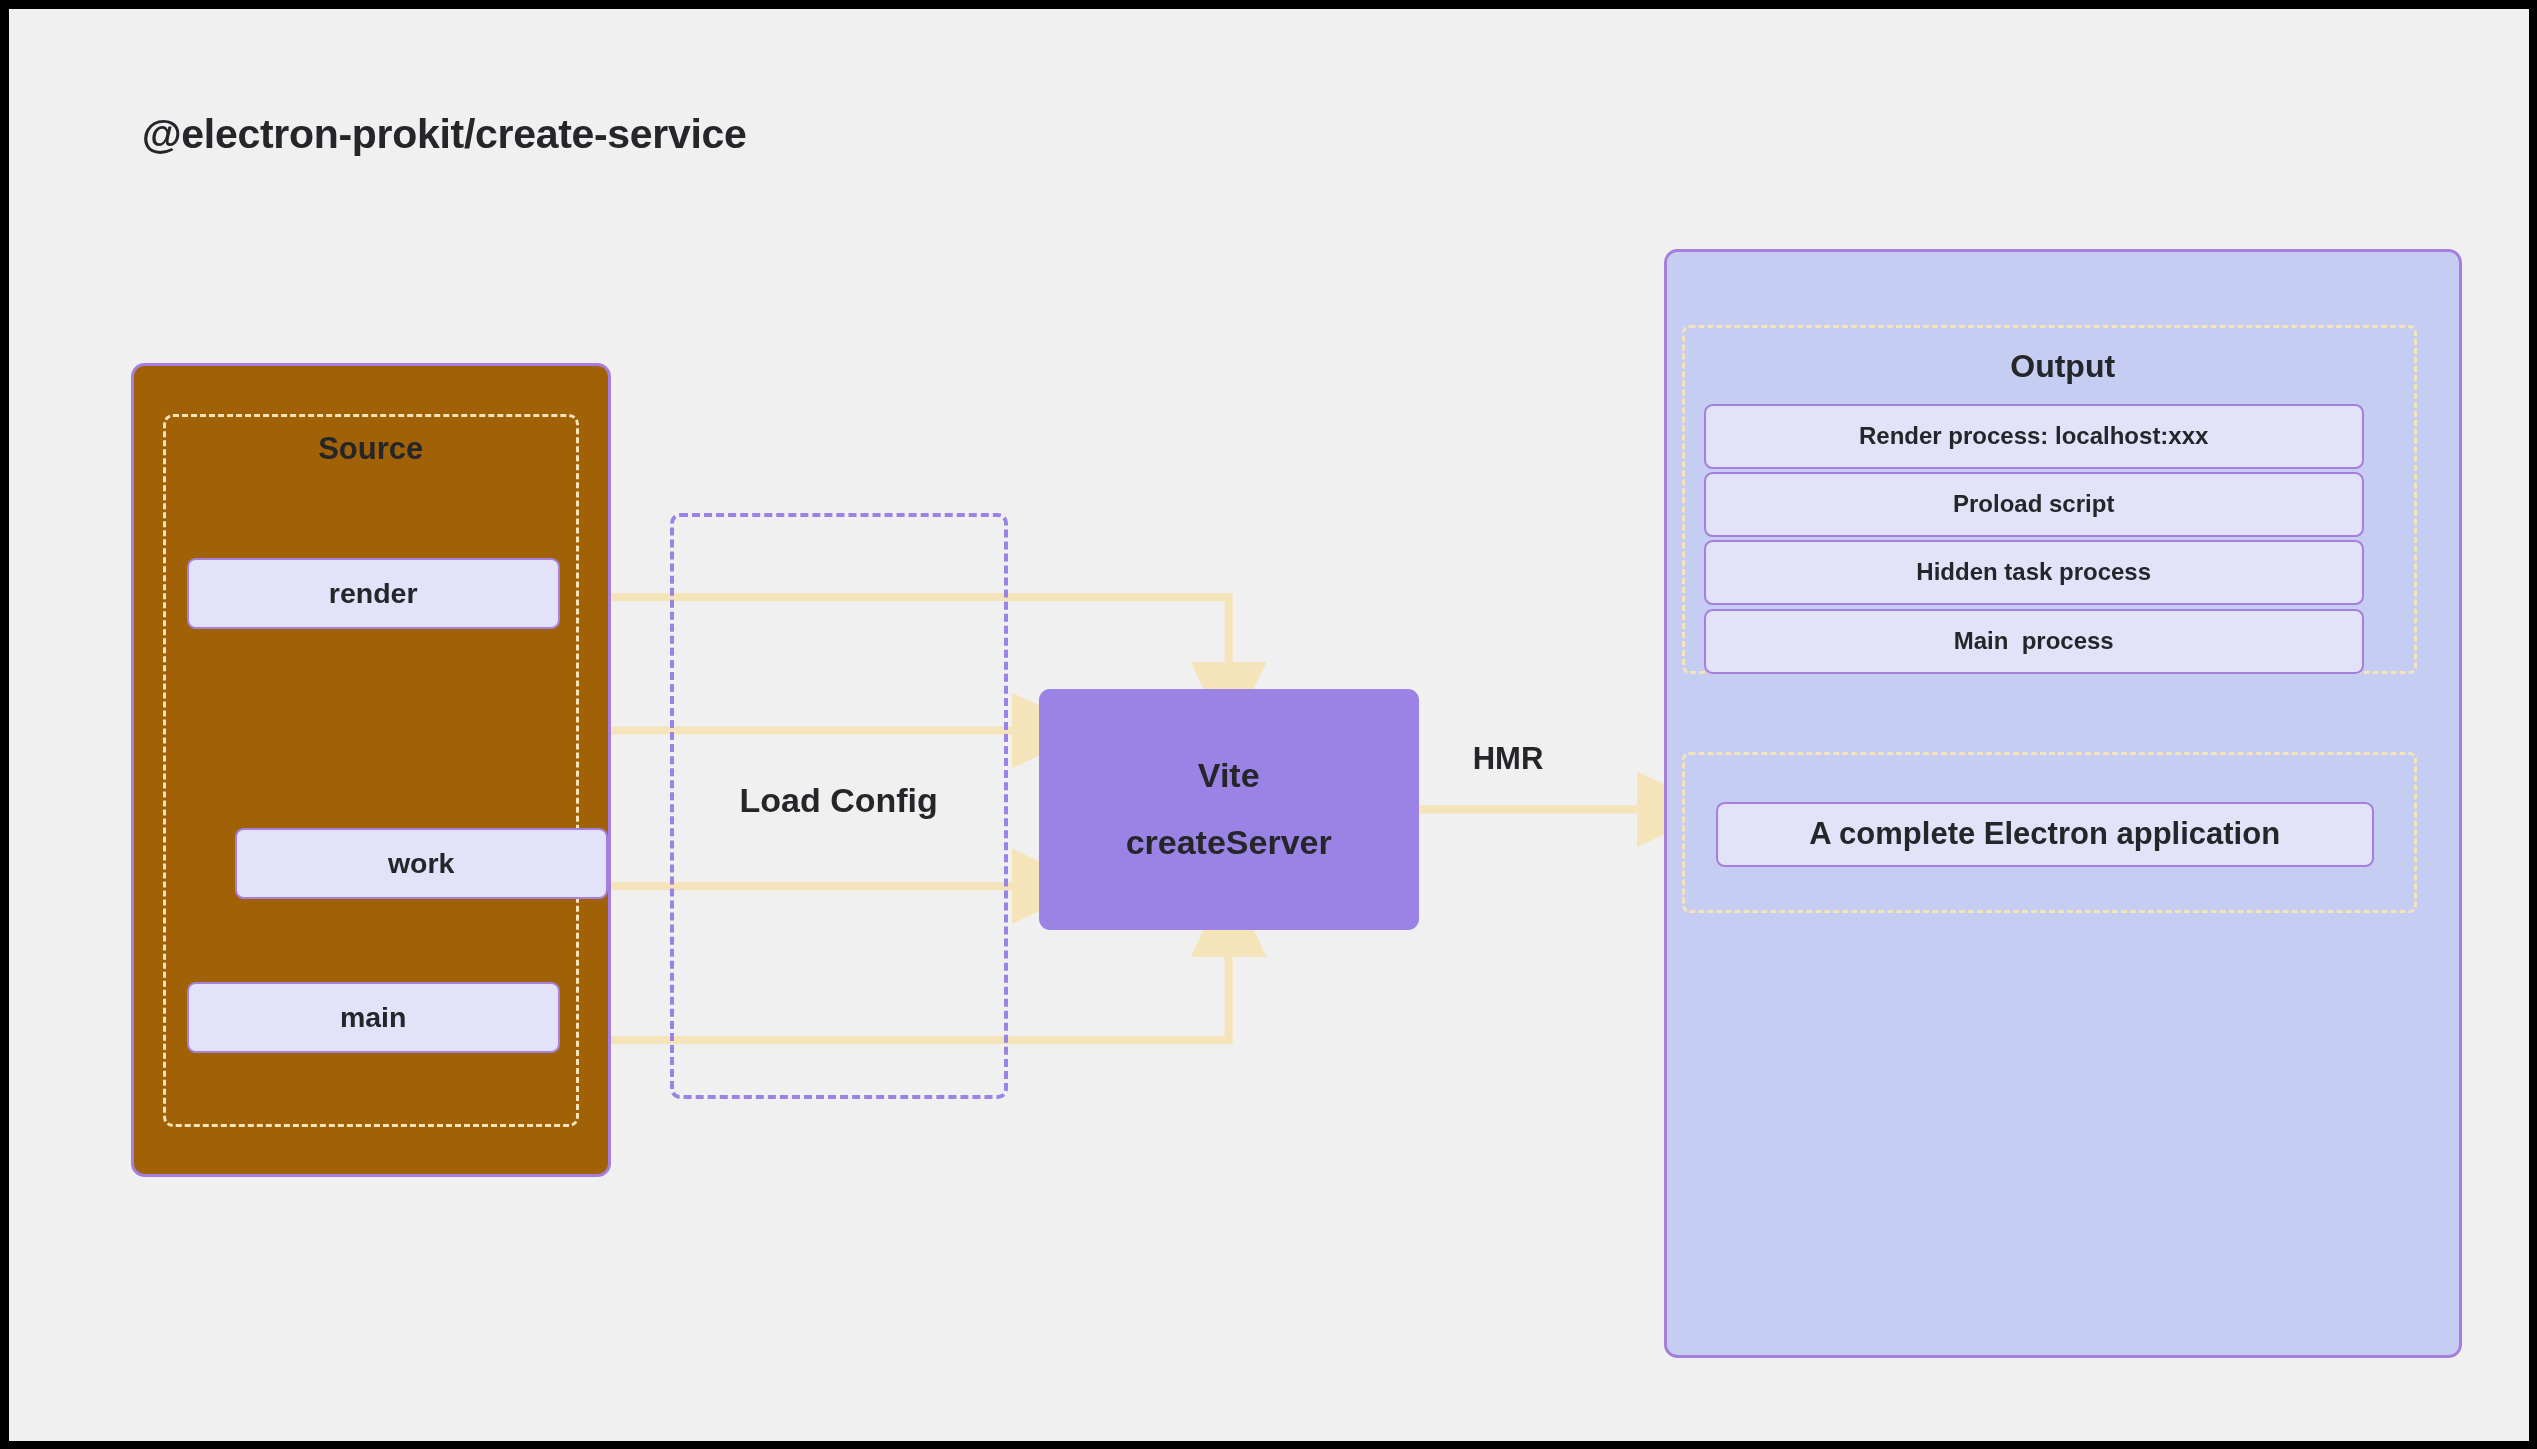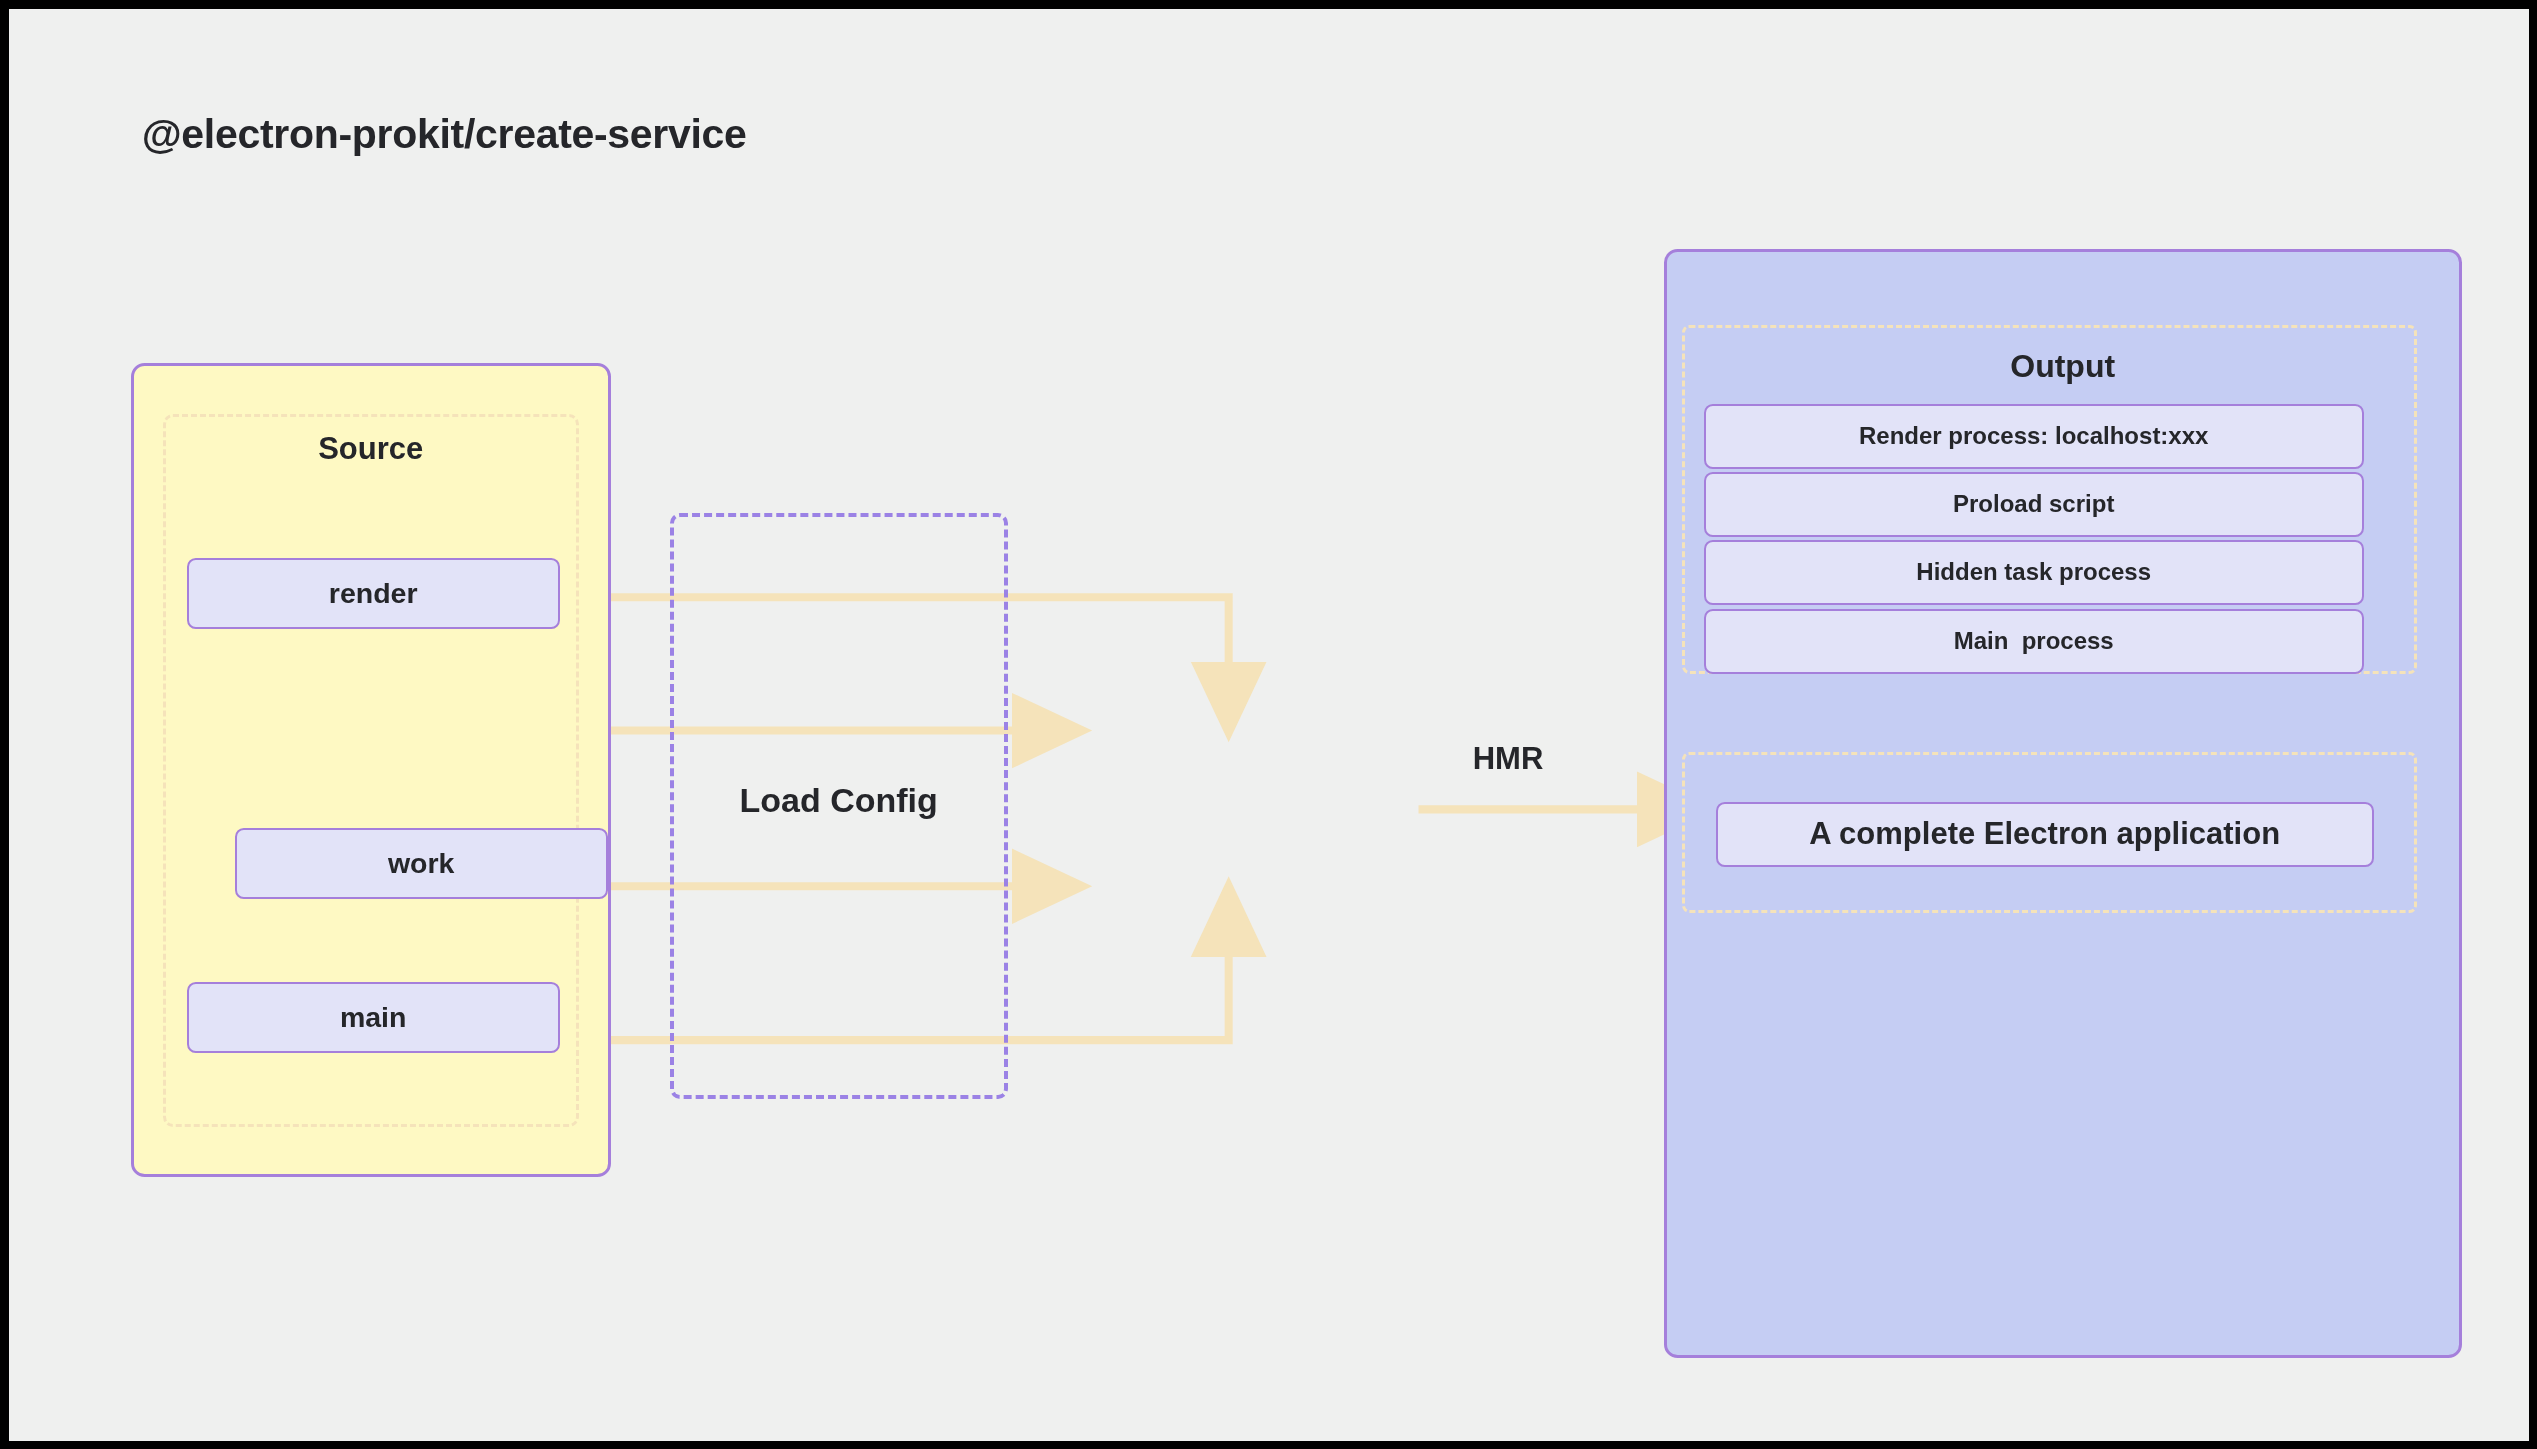--- a/index.html
+++ b/index.html
@@ -36,21 +36,21 @@
     white-space: nowrap;
   }
 
   
   #source-panel {
     position: absolute;
     left: 122px;
     top: 354px;
     width: 480px;
     height: 814px;
-    background: #fef9c3;
+    background: #a16207;
     border: 3.1px solid #a57fdb;
     border-radius: 13.6px;
     box-sizing: border-box;
   }
   #source-inner {
     position: absolute;
     left: 29px;
     top: 48px;
     right: 29px;
     bottom: 47px;
@@ -265,20 +265,24 @@
     </div>
     <div class="chip source-chip" id="chip-main">
       <span>main</span>
     </div>
   </div>
 
   <div id="load-config-box">
     <div id="load-config-label">Load Config</div>
   </div>
 
+  <div id="vite-box">
+    <div class="vite-line">Vite</div>
+    <div class="vite-line">createServer</div>
+  </div>
 
   <div id="hmr-label">HMR</div>
 
   <div id="output-panel">
     <div id="output-inner"></div>
     <div id="output-heading">Output</div>
 
     <div class="chip output-chip" id="chip-render-process">
       <span>Render process: localhost:xxx</span>
     </div>

